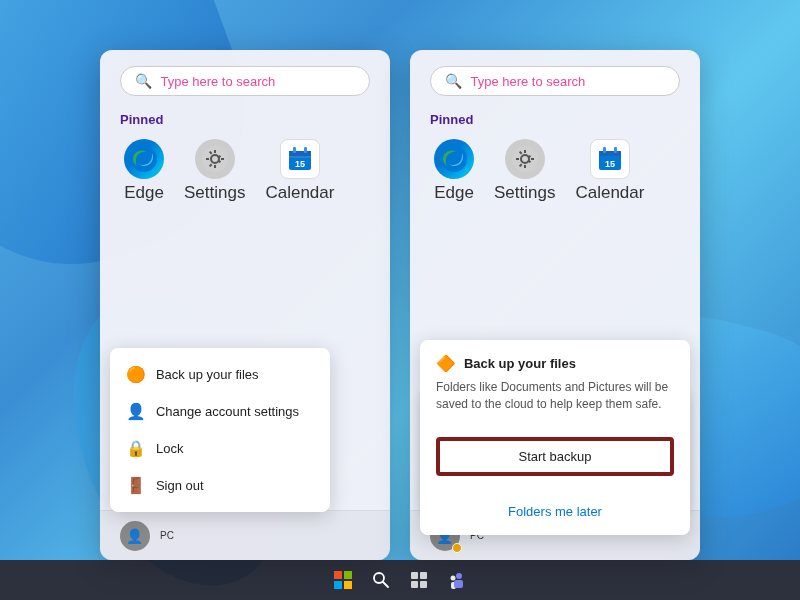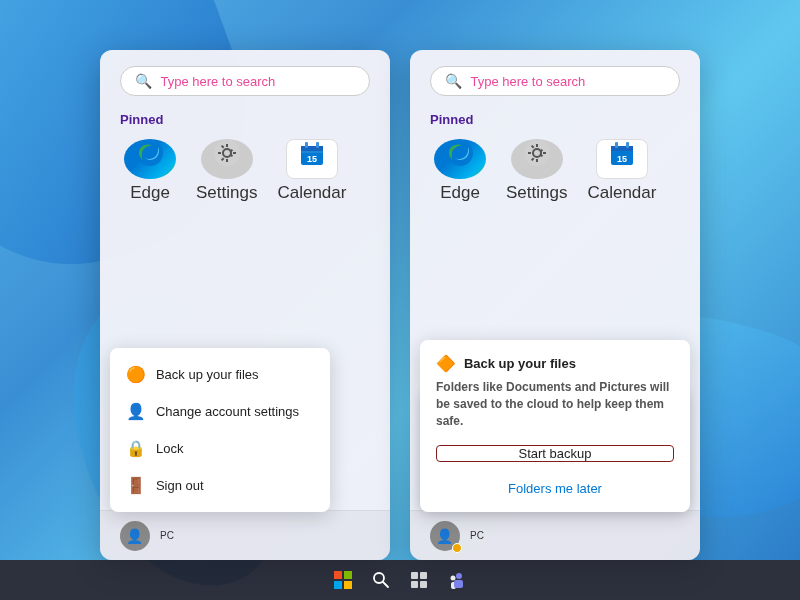--- a/index.html
+++ b/index.html
@@ -107,25 +107,25 @@
 
     .app-icon {
       display: flex;
       flex-direction: column;
       align-items: center;
       gap: 4px;
       cursor: pointer;
     }
 
     .app-icon-img {
-      width: 52px;
+      width: 40px;
       height: 40px;
       border-radius: 8px;
       display: flex;
-      align-items: flex-start;
+      align-items: center;
       justify-content: center;
       font-size: 22px;
     }
 
     .app-label {
       font-size: 17px;
       color: #333;
     }
 
     
@@ -203,35 +203,35 @@
       margin-bottom: 6px;
     }
 
     .backup-warning-icon {
       font-size: 16px;
     }
 
     .backup-desc {
       font-size: 12px;
       color: #555;
-      margin-bottom: 16px;
+      margin-bottom: 24px;
       line-height: 1.4;
-      font-weight: bold;
     }
 
     .backup-btn-primary {
       display: block;
       width: 100%;
+      padding: 8px;
       background: white;
-      border: 1px solid #7f1d1d;
+      border: 4px solid #7f1d1d;
       border-radius: 4px;
       font-size: 13px;
       cursor: pointer;
       color: #222;
-      margin-bottom: 13px;
+      margin-bottom: 22px;
       text-align: center;
     }
 
     .backup-btn-secondary {
       display: block;
       width: 100%;
       padding: 6px;
       background: transparent;
       border: none;
       font-size: 13px;

